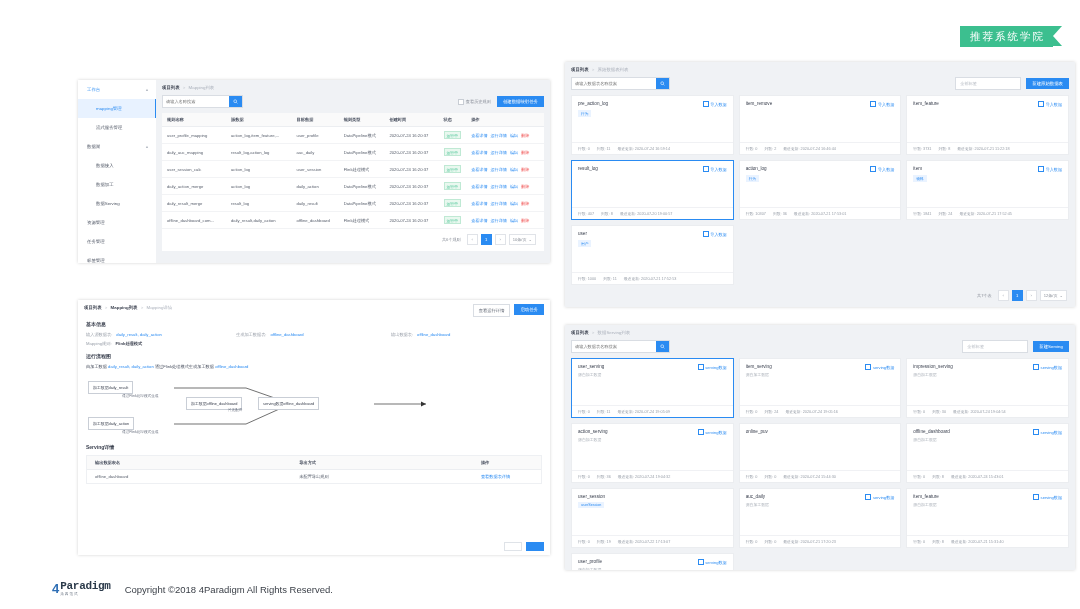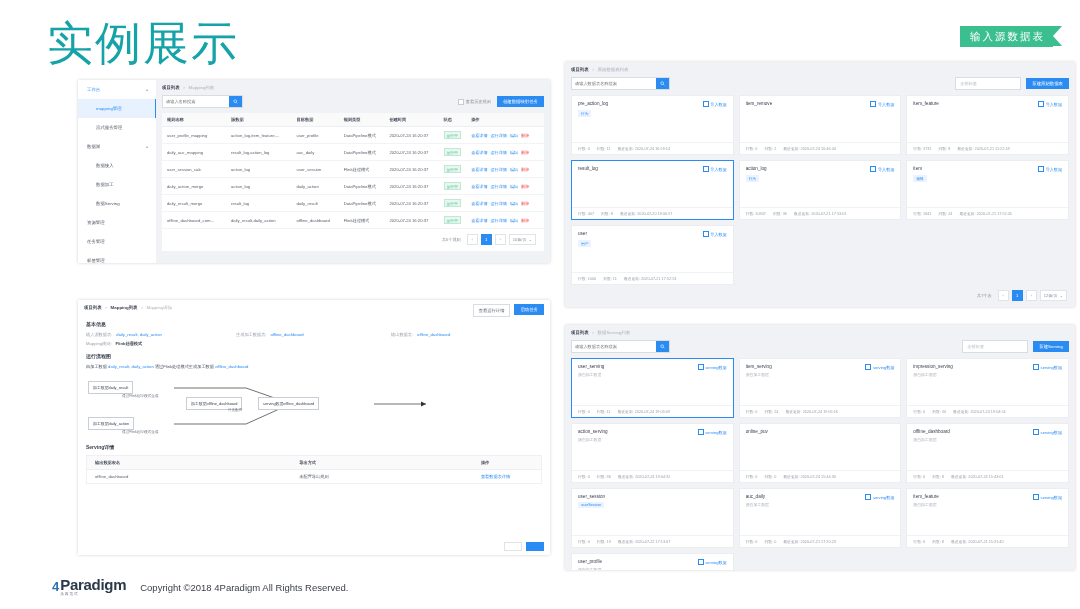--- a/index.html
+++ b/index.html
@@ -140,33 +140,32 @@
   .dcard-foot{
     margin-top:auto;border-top:.5px solid #f0f1f4;display:flex;align-items:center;
     gap:7px;padding:3px 6px;font-size:3.8px;color:#9aa0aa;
   }
 
   
   .footer{position:absolute;left:52px;bottom:12px;display:flex;align-items:center;gap:14px;}
   .logo{display:flex;align-items:center;gap:1px;}
   .logo .mark{color:#2f6fb5;font-size:13px;font-weight:700;line-height:12px;}
   .logo .ltext{display:flex;flex-direction:column;line-height:1;}
-  .logo .l1{font-size:15px;font-weight:700;color:#2b3a4a;letter-spacing:-.3px;}
+  .logo .l1{font-size:11px;font-weight:700;color:#2b3a4a;letter-spacing:-.3px;font-family:Liberation Mono, monospace;}
   .logo .l2{font-size:3.6px;color:#6d7785;letter-spacing:1px;margin-top:1px;}
   .copy{font-size:9.5px;color:#3a3f47;}
 </style>
 </head>
 <body>
 
 <div class="slide">
 
-  <div class="slide-title">实例展示</div>
 
   <div class="badge-wrap">
-    <div class="badge">输入源数据表</div>
+    <div class="badge">推荐系统学院</div>
     <div class="badge-tip"></div>
   </div>
 
   <div class="panel" id="panel-mapping-list">
 
     <div class="sidebar">
       <div class="sb-item group open">
         <span>工作台</span>
         <span class="caret">▲</span>
       </div>

